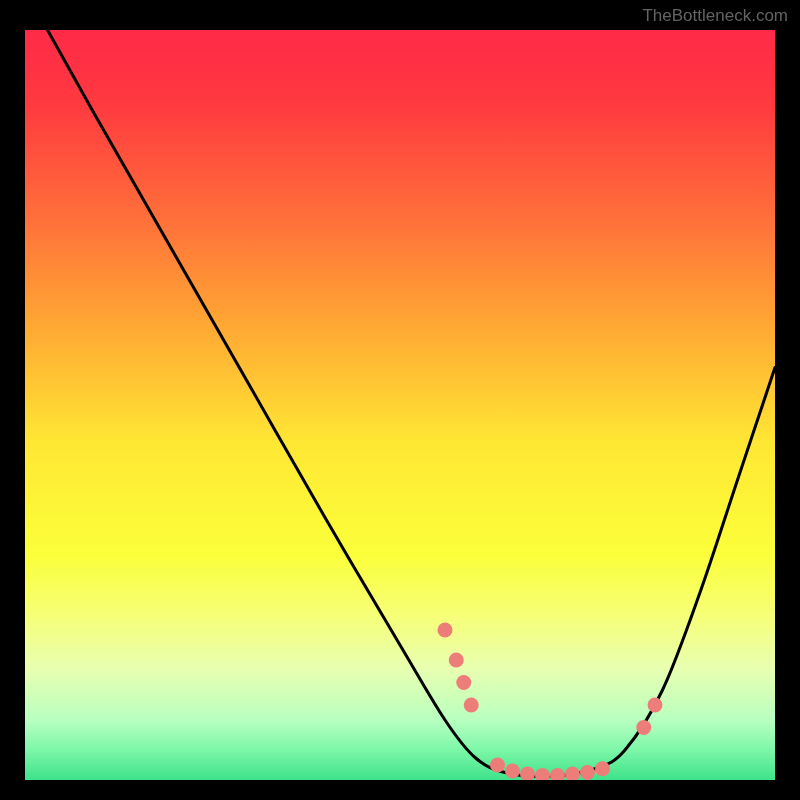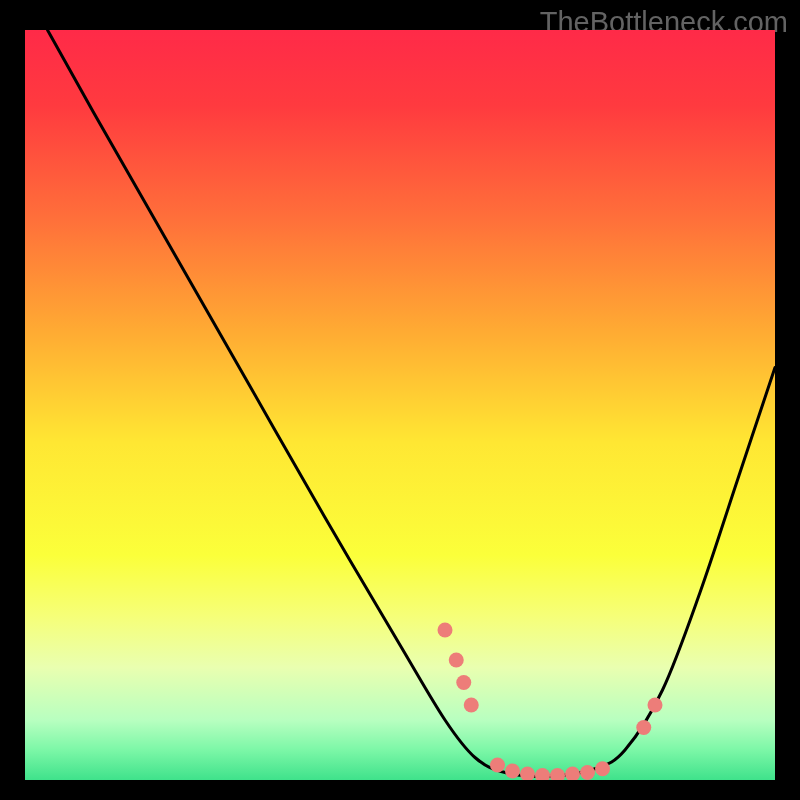--- a/index.html
+++ b/index.html
@@ -24,21 +24,21 @@
     left: 0;
     top: 0;
     width: 750px;
     height: 750px;
   }
   .attribution {
     position: absolute;
     top: 6px;
     right: 12px;
     color: #636363;
-    font-size: 29px;
+    font-size: 17px;
     font-weight: 500;
     letter-spacing: 0px;
   }
   svg { display: block; }
 </style>
 </head>
 <body>
 
 <div class="attribution">TheBottleneck.com</div>
 

